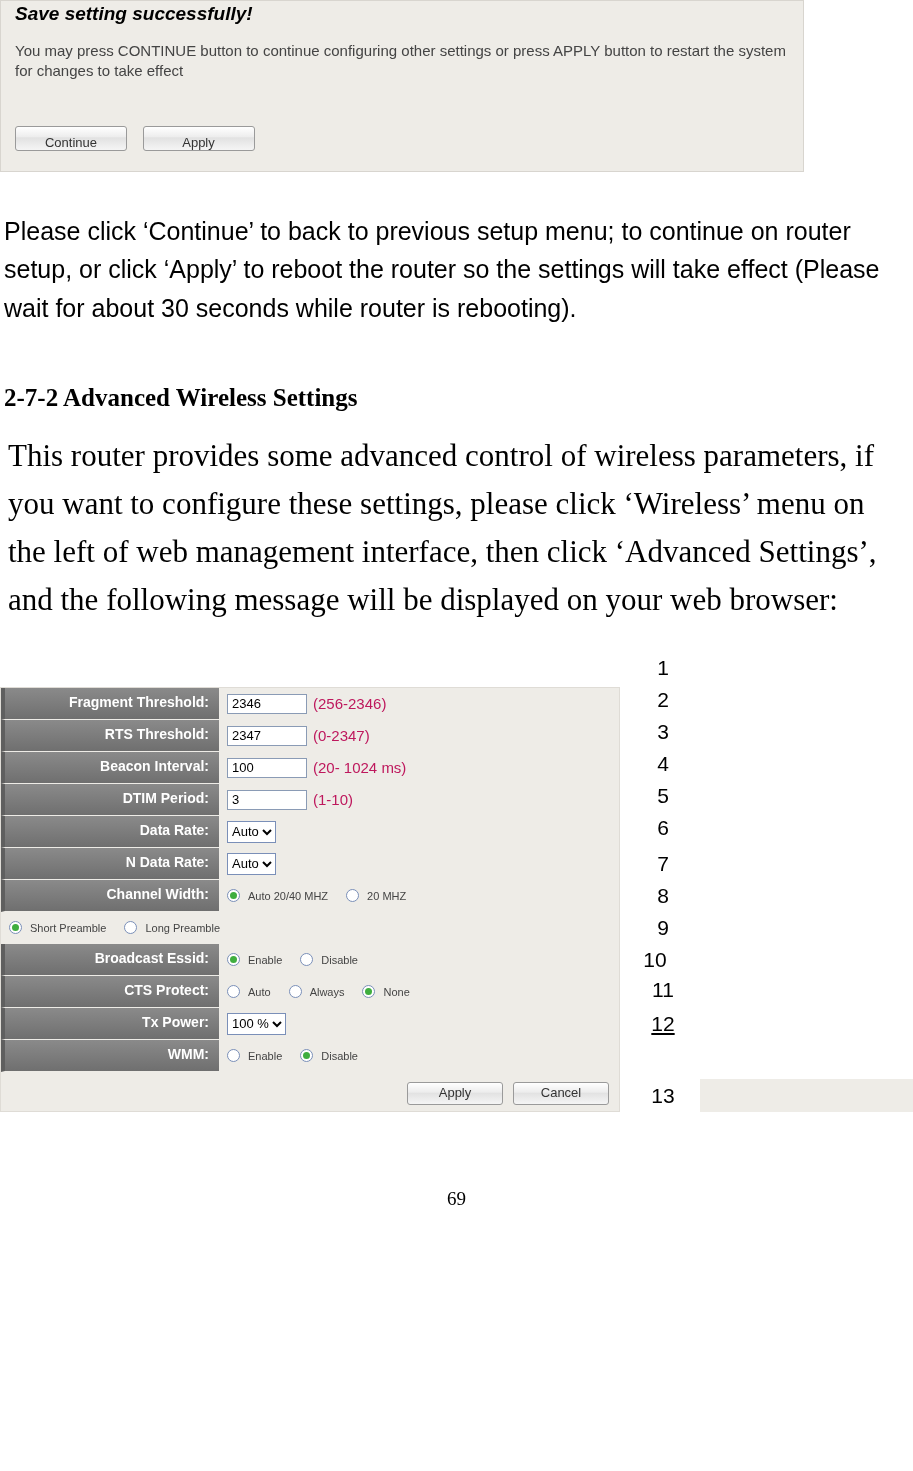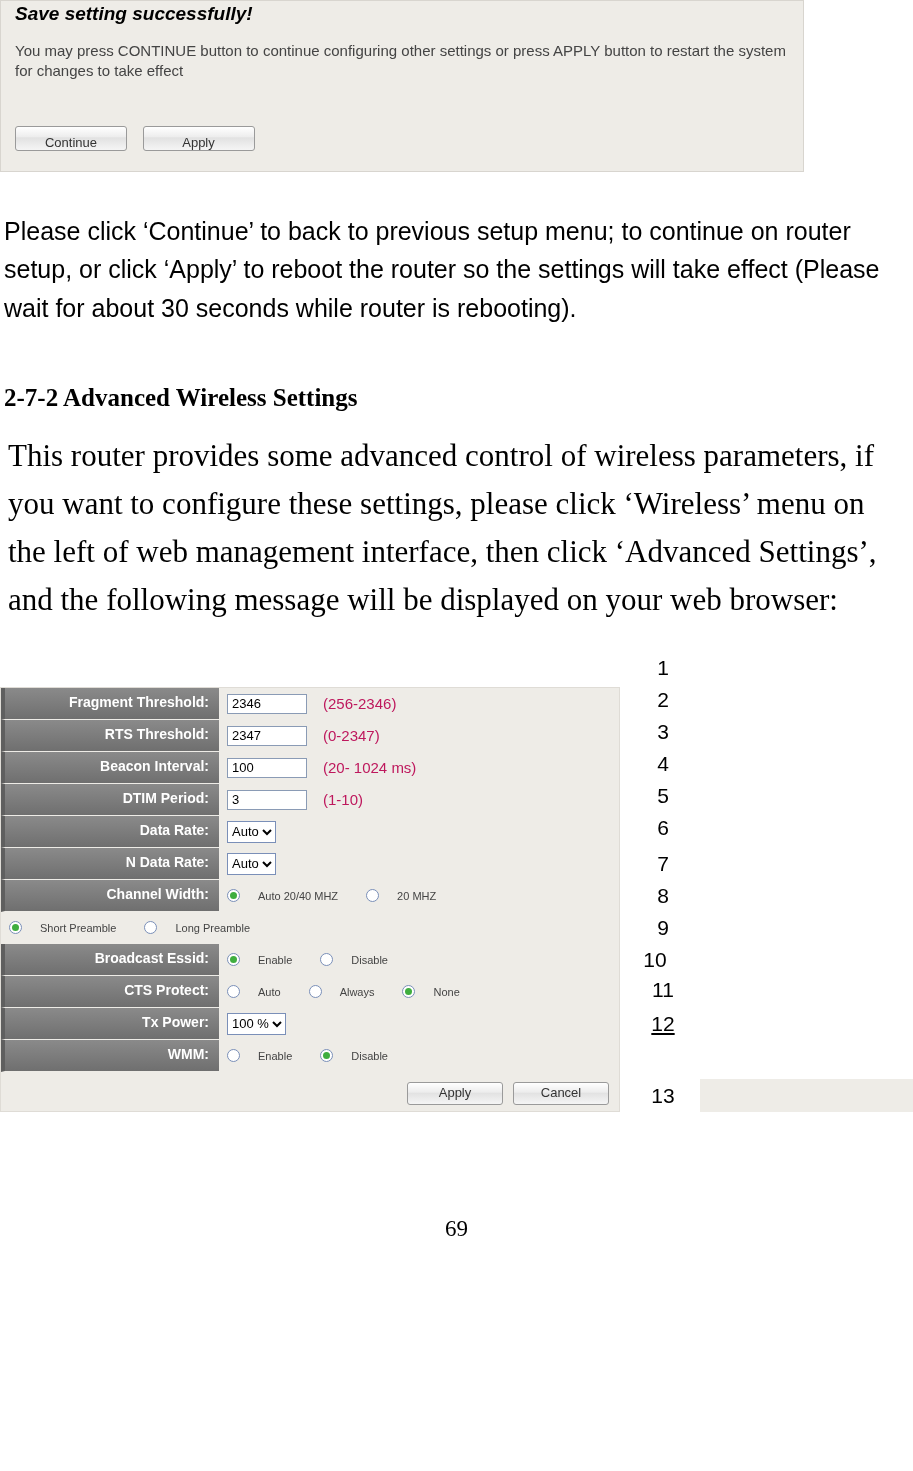--- a/index.html
+++ b/index.html
@@ -108,21 +108,21 @@
   }
   .fcontrol {
     flex: 1;
     background: #eeece7;
     padding: 4px 8px;
     font-family: Arial, Helvetica, sans-serif;
     font-size: 13px;
     color: #333;
     display: flex;
     align-items: center;
-    gap: 16px;
+    gap: 6px;
   }
   .txtinput {
     font-family: Arial, Helvetica, sans-serif;
     font-size: 13px;
     height: 20px;
     border: 1px solid #8a9bb5;
     padding: 0 4px;
     background: #fff;
     width: 80px;
   }
@@ -182,22 +182,22 @@
     font-size: 21px;
     color: #000;
     text-align: center;
     width: 30px;
   }
 
   
   .pageno {
     text-align: center;
     font-family: "Times New Roman", Times, serif;
-    font-size: 23px;
-    margin-top: 104px;
+    font-size: 19px;
+    margin-top: 76px;
   }
 </style>
 </head>
 <body>
 
 <div class="page">
 
   <div class="dialog">
     <div class="dialog-title">Save setting successfully!</div>
     <div class="dialog-text">You may press CONTINUE button to continue configuring other settings or press APPLY button to restart the system for changes to take effect</div>

